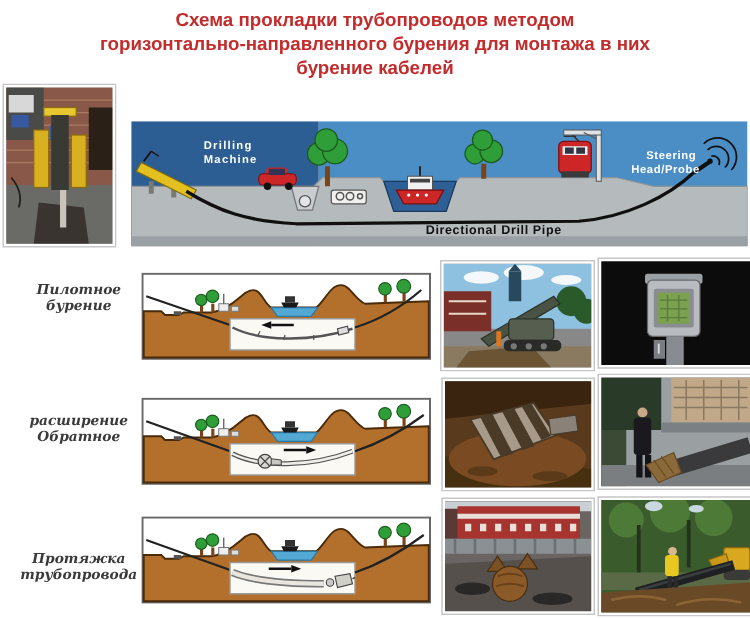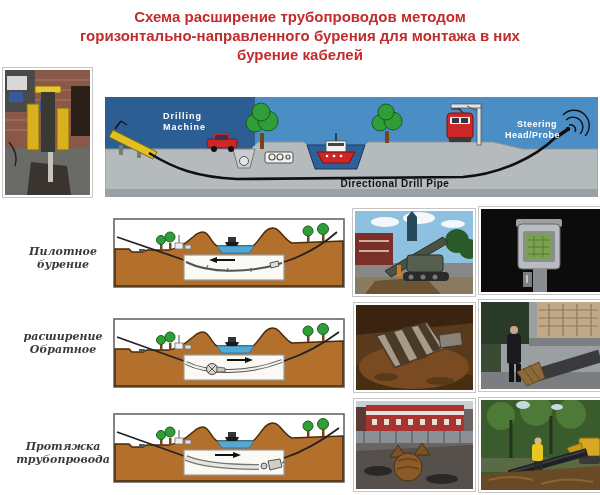--- a/index.html
+++ b/index.html
@@ -24,21 +24,21 @@
   .photo{border:2px solid #fff;box-shadow:0 0 0 1px #c6c6c6;background:#888;}
   svg{display:block;}
   .banner-text{font-family:"Liberation Sans",sans-serif;font-weight:bold;}
 </style>
 </head>
 <body>
 
 <div id="stage">
 
   <div id="title" class="abs">
-    <div>Схема расширение трубопроводов методом</div>
+    <div>Схема прокладки трубопроводов методом</div>
     <div>горизонтально-направленного бурения для монтажа в них</div>
     <div>бурение кабелей</div>
   </div>
 
   <div class="abs photo" style="left:3px;top:68px;width:85px;height:125px;">
     <svg width="85" height="125" viewBox="0 0 85 125">
       <rect x="0" y="0" width="85" height="78" fill="#8a5848"></rect>
       <g stroke="#a87a62" stroke-width="1">
         <line x1="0" y1="10" x2="85" y2="10"></line>
           <line x1="0" y1="20" x2="85" y2="20"></line>
@@ -153,21 +153,21 @@
         <tspan x="58" y="33">Machine</tspan>
       </text>
       <text class="banner-text" x="455" y="30" font-size="9" fill="#fff" text-anchor="end" letter-spacing="0.5">
         <tspan x="455" y="30">Steering</tspan>
         <tspan x="455" y="41">Head/Probe</tspan>
       </text>
       <text class="banner-text" x="290" y="90" font-size="10" fill="#111" text-anchor="middle" letter-spacing="0.5">Directional Drill Pipe</text>
     </svg>
   </div>
 
-  <div class="abs stage-label" style="left:8px;top:245px;">
+  <div class="abs stage-label" style="left:8px;top:225px;">
     <div>Пилотное</div>
     <div>бурение</div>
   </div>
   <div class="abs stage-label" style="left:8px;top:330px;">
     <div>расширение</div>
     <div>Обратное</div>
   </div>
   <div class="abs stage-label" style="left:8px;top:440px;">
     <div>Протяжка</div>
     <div>трубопровода</div>

